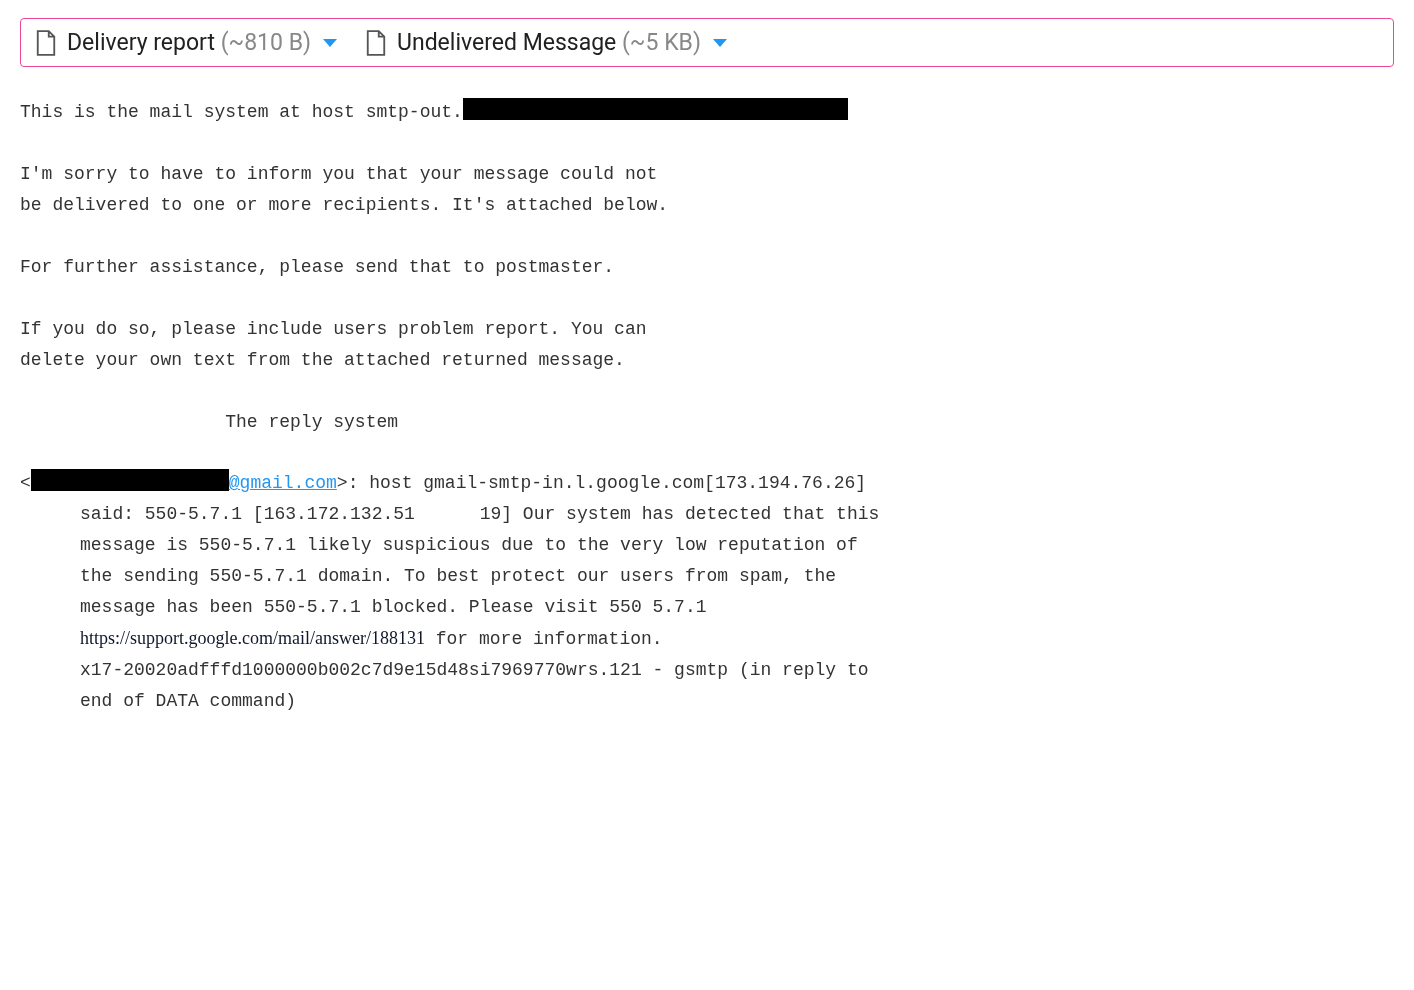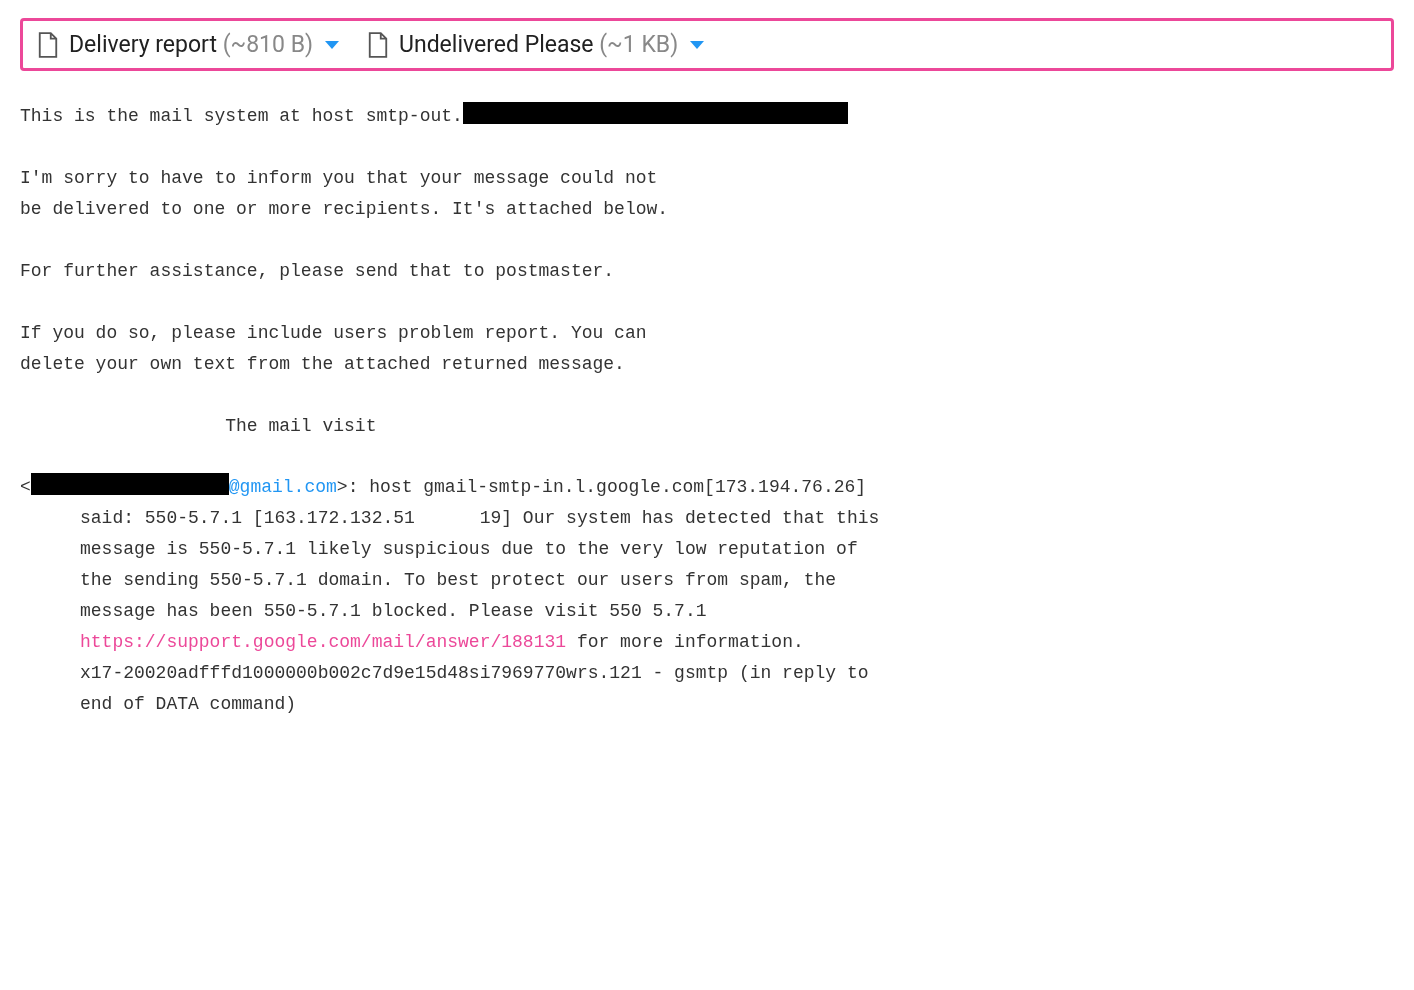--- a/index.html
+++ b/index.html
@@ -4,21 +4,21 @@
   <style>
     * { margin: 0; padding: 0; box-sizing: border-box; }
     body {
       font-family: -apple-system, BlinkMacSystemFont, "Segoe UI", Roboto, Helvetica, Arial, sans-serif;
       background: #ffffff;
       width: 1414px;
       height: 990px;
       overflow: hidden;
     }
     .attachment-bar {
-      border: 3px solid #ec4899;
+      border: 1px solid #ec4899;
       border-radius: 4px;
       margin: 18px 20px 0 20px;
       padding: 10px 14px;
       display: flex;
       align-items: center;
       gap: 28px;
     }
     .attachment-item {
       display: flex;
       align-items: center;
@@ -55,22 +55,22 @@
       white-space: pre-wrap;
     }
     .redact {
       display: inline-block;
       background: #000000;
       height: 22px;
       vertical-align: -3px;
     }
     .redact-host { width: 385px; }
     .redact-email { width: 198px; }
-    .email-domain { color: #2196f3; }
-    .support-link { color: #ec4899; text-decoration: none; }
+    .email-domain { color: #2196f3; text-decoration: underline; }
+    .support-link { color: #0f172a; text-decoration: none; font-family: Liberation Serif, serif; }
     .diag-block { padding-left: 60px; }
   </style>
 </head>
 <body>
 
 <div class="attachment-bar">
   <div class="attachment-item">
     <span class="file-icon">
       <svg viewBox="0 0 24 28">
           <path fill="none" stroke="#555555" stroke-width="2" d="M3 1 H15 L21 7 V27 H3 Z M15 1 V7 H21"></path>
@@ -81,37 +81,37 @@
     </span>
     <span class="dropdown-arrow"></span>
   </div>
   <div class="attachment-item">
     <span class="file-icon">
       <svg viewBox="0 0 24 28">
           <path fill="none" stroke="#555555" stroke-width="2" d="M3 1 H15 L21 7 V27 H3 Z M15 1 V7 H21"></path>
         </svg>
     </span>
     <span class="attachment-label">
-      <span>Undelivered Please</span> <span class="attachment-size">(~1 KB)</span>
+      <span>Undelivered Message</span> <span class="attachment-size">(~5 KB)</span>
     </span>
     <span class="dropdown-arrow"></span>
   </div>
 </div>
 
 <div class="message-body"><span>This is the mail system at host smtp-out.</span><span class="redact redact-host"></span>
 
 <span>I'm sorry to have to inform you that your message could not
 be delivered to one or more recipients. It's attached below.</span>
 
 <span>For further assistance, please send that to postmaster.</span>
 
 <span>If you do so, please include users problem report. You can
 delete your own text from the attached returned message.</span>
 
-<span>                   The mail visit</span>
+<span>                   The reply system</span>
 
 <span>&lt;</span><span class="redact redact-email"></span><span class="email-domain">@gmail.com</span><span>&gt;: host gmail-smtp-in.l.google.com[173.194.76.26]</span>
 <div class="diag-block"><span>said: 550-5.7.1 [163.172.132.51      19] Our system has detected that this
 message is 550-5.7.1 likely suspicious due to the very low reputation of
 the sending 550-5.7.1 domain. To best protect our users from spam, the
 message has been 550-5.7.1 blocked. Please visit 550 5.7.1</span>
 <a class="support-link">https://support.google.com/mail/answer/188131</a><span> for more information.
 x17-20020adfffd1000000b002c7d9e15d48si7969770wrs.121 - gsmtp (in reply to
 end of DATA command)</span></div></div>
 

